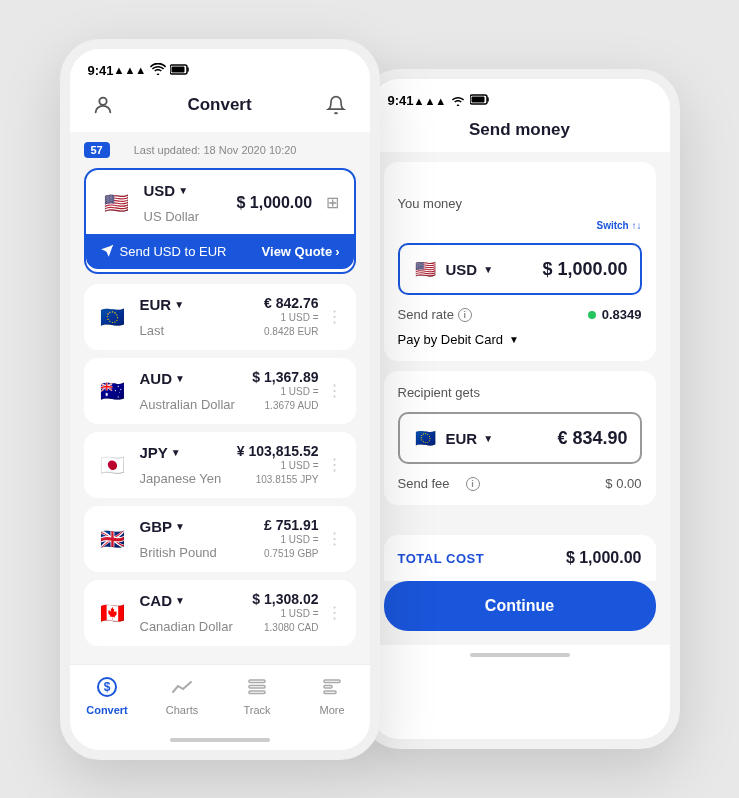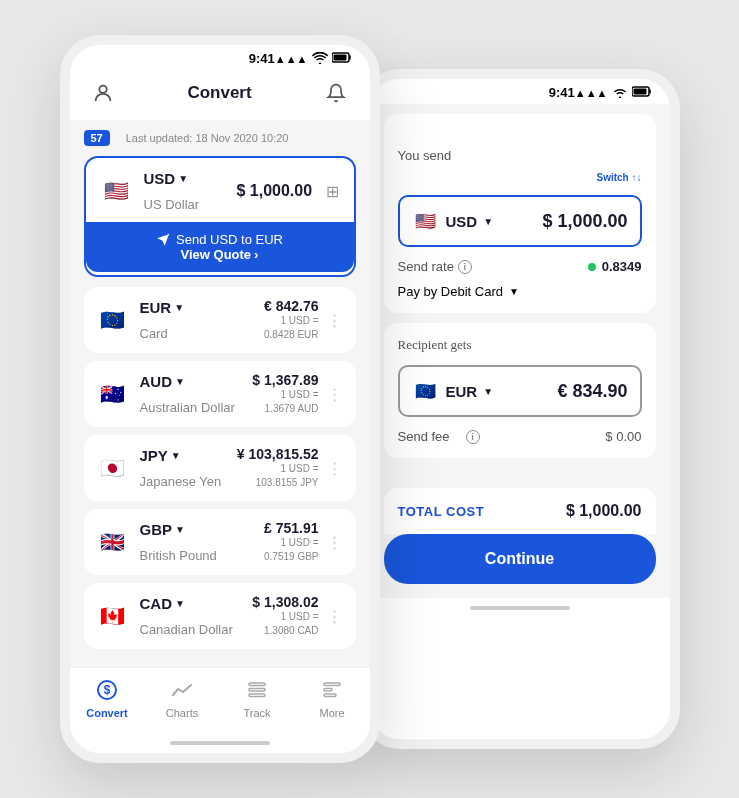--- a/index.html
+++ b/index.html
@@ -40,23 +40,23 @@
     .phone-inner {
       background: #f5f5f5;
       height: 100%;
       display: flex;
       flex-direction: column;
     }
     
     .status-bar {
       background: #fff;
       display: flex;
-      justify-content: flex-end;
-      align-items: center;
-      padding: 6px 18px 4px;
+      justify-content: flex-start;
+      align-items: center;
+      padding: 14px 18px 4px;
       font-size: 12px;
       font-weight: 600;
     }
     .status-time { font-size: 13px; font-weight: 700; color: #000; }
     .status-icons { display: flex; gap: 4px; align-items: center; font-size: 11px; color: #000; }
     
     .app-header {
       background: #fff;
       display: flex;
       justify-content: space-between;
@@ -81,21 +81,21 @@
     .content {
       flex: 1;
       padding: 10px 14px;
       overflow-y: auto;
       background: #f5f5f5;
     }
     
     .update-bar {
       display: flex;
       align-items: center;
-      gap: 16px;
+      gap: 24px;
       margin-bottom: 10px;
     }
     .update-badge {
       background: #1a56db;
       color: #fff;
       font-size: 11px;
       font-weight: 700;
       padding: 2px 7px;
       border-radius: 4px;
     }
@@ -157,21 +157,20 @@
       margin-left: 8px;
     }
     .send-btn-row {
       background: #1a56db;
       border-radius: 0 0 12px 12px;
       padding: 10px 14px;
       display: flex;
       align-items: center;
       justify-content: space-between;
       margin: 3px -14px;
-      flex-direction: column;
     }
     .send-btn-text {
       color: #fff;
       font-size: 13px;
       font-weight: 500;
       display: flex;
       align-items: center;
       gap: 6px;
     }
     .view-quote-btn {
@@ -367,21 +366,20 @@
       background: #fff;
       margin: 0 14px 10px;
       border-radius: 14px;
       padding: 14px;
     }
     .recipient-label {
       font-size: 13px;
       color: #555;
       font-weight: 500;
       margin-bottom: 12px;
-      font-family: Liberation Serif, serif;
     }
     .recipient-amount-row {
       display: flex;
       align-items: center;
       justify-content: space-between;
       padding: 10px 12px;
       border: 2px solid #999;
       border-radius: 10px;
       margin-bottom: 12px;
     }
@@ -529,21 +527,21 @@
             </span>
           </div>
         </div>
 
         <div>
           <div class="currency-item">
             <div class="currency-left">
               <div class="flag-circle">🇪🇺</div>
               <div>
                 <div class="currency-code">EUR <span class="caret">▼</span></div>
-                <div class="currency-name">Card</div>
+                <div class="currency-name">Last</div>
               </div>
             </div>
             <div class="currency-item-right">
               <div>
                 <div class="currency-item-amount">€ 842.76</div>
                 <div class="currency-item-rate">1 USD =<br>0.8428 EUR</div>
               </div>
               <span class="three-dots">⋮</span>
             </div>
           </div>
@@ -676,26 +674,31 @@
           <span>
             <svg width="20" height="11" viewBox="0 0 20 11">
                 <rect x="0" y="1" width="17" height="9" rx="2" fill="none" stroke="#000" stroke-width="1.5"></rect>
                 <rect x="1.5" y="2.5" width="13" height="6" rx="1" fill="#000"></rect>
                 <path d="M18 4v3" stroke="#000" stroke-width="1.5" stroke-linecap="round"></path>
               </svg>
           </span>
         </div>
       </div>
 
+      <div class="app-header">
+        <div style="width:30px;"></div>
+        <span class="header-title">Send money</span>
+        <div style="width:30px;"></div>
+      </div>
 
       <div class="phone2-content">
 
         <div class="send-section">
           <div class="section-header">
-            <span class="section-label">You send</span>
+            <span class="section-label">You money</span>
             <span class="switch-btn">Switch ↑↓</span>
           </div>
           <div class="amount-row">
             <div class="currency-selector">
               <div class="flag-circle" style="width:28px;height:28px;font-size:17px;">🇺🇸</div>
               <span>USD</span>
               <span class="caret">▼</span>
             </div>
             <span class="amount-value">$ 1,000.00</span>
           </div>

